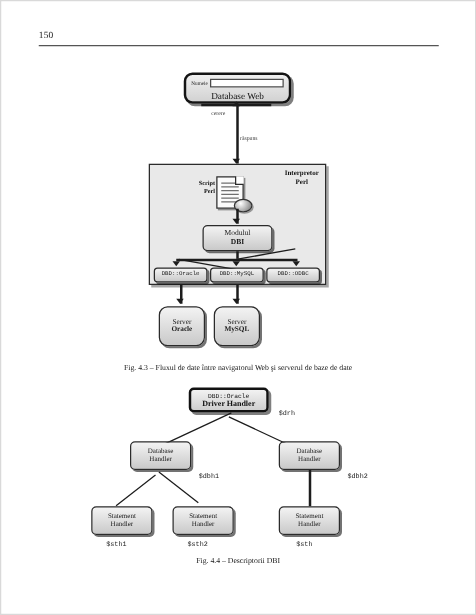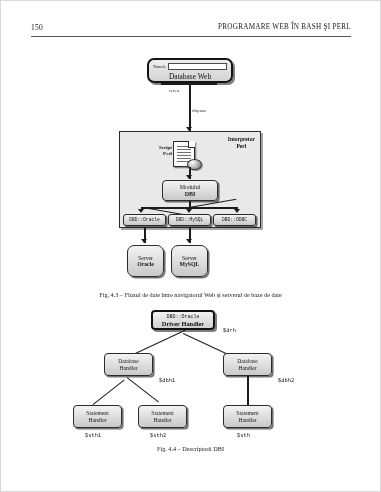--- a/index.html
+++ b/index.html
@@ -79,21 +79,20 @@
   .drv .mono{font-family:"Liberation Mono",monospace;font-size:5px;color:#111;}
   .drv .nm{font-size:6.4px;font-weight:bold;color:#111;}
 </style>
 </head>
 <body>
 
 <div class="page">
 
   <div class="head">
     <span class="pageno">150</span>
-    <span class="title">PROGRAMARE WEB ÎN BASH ŞI PERL</span>
     <div class="rule"></div>
   </div>
 
   <div>
 
     <div class="browser">
       <div class="bar">
         <span class="lab">Numele</span>
         <span class="fld"></span>
       </div>

